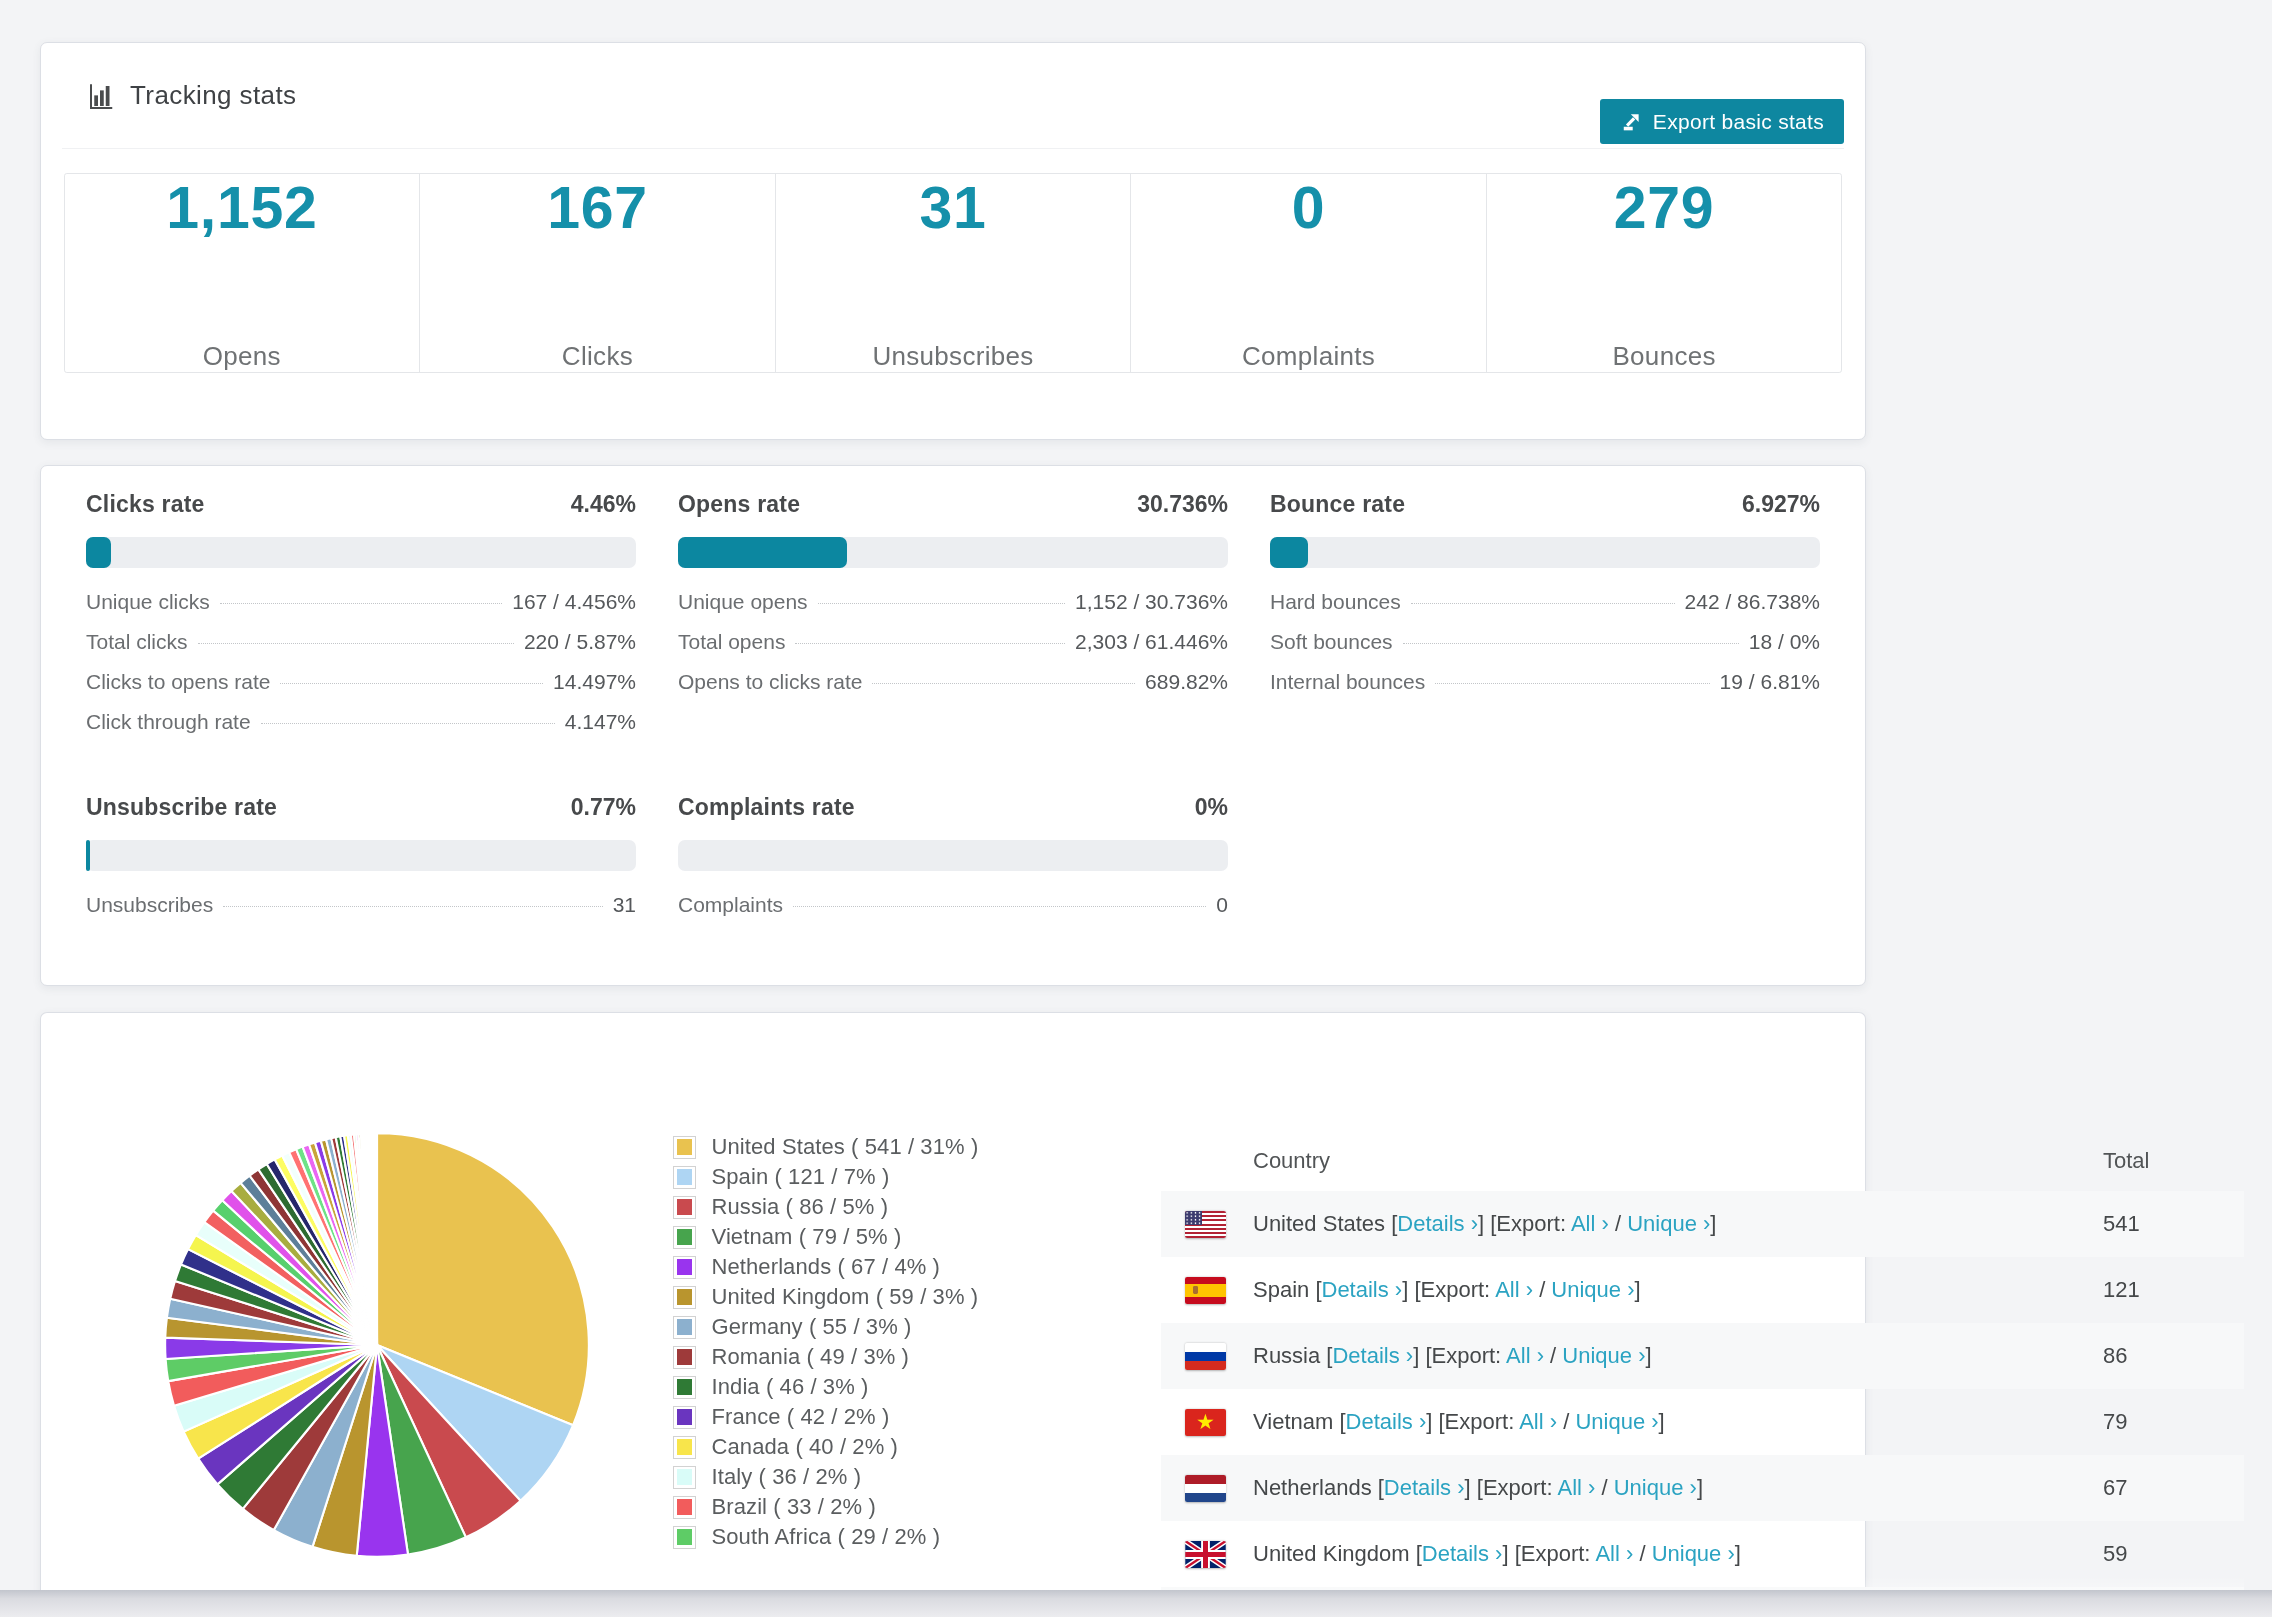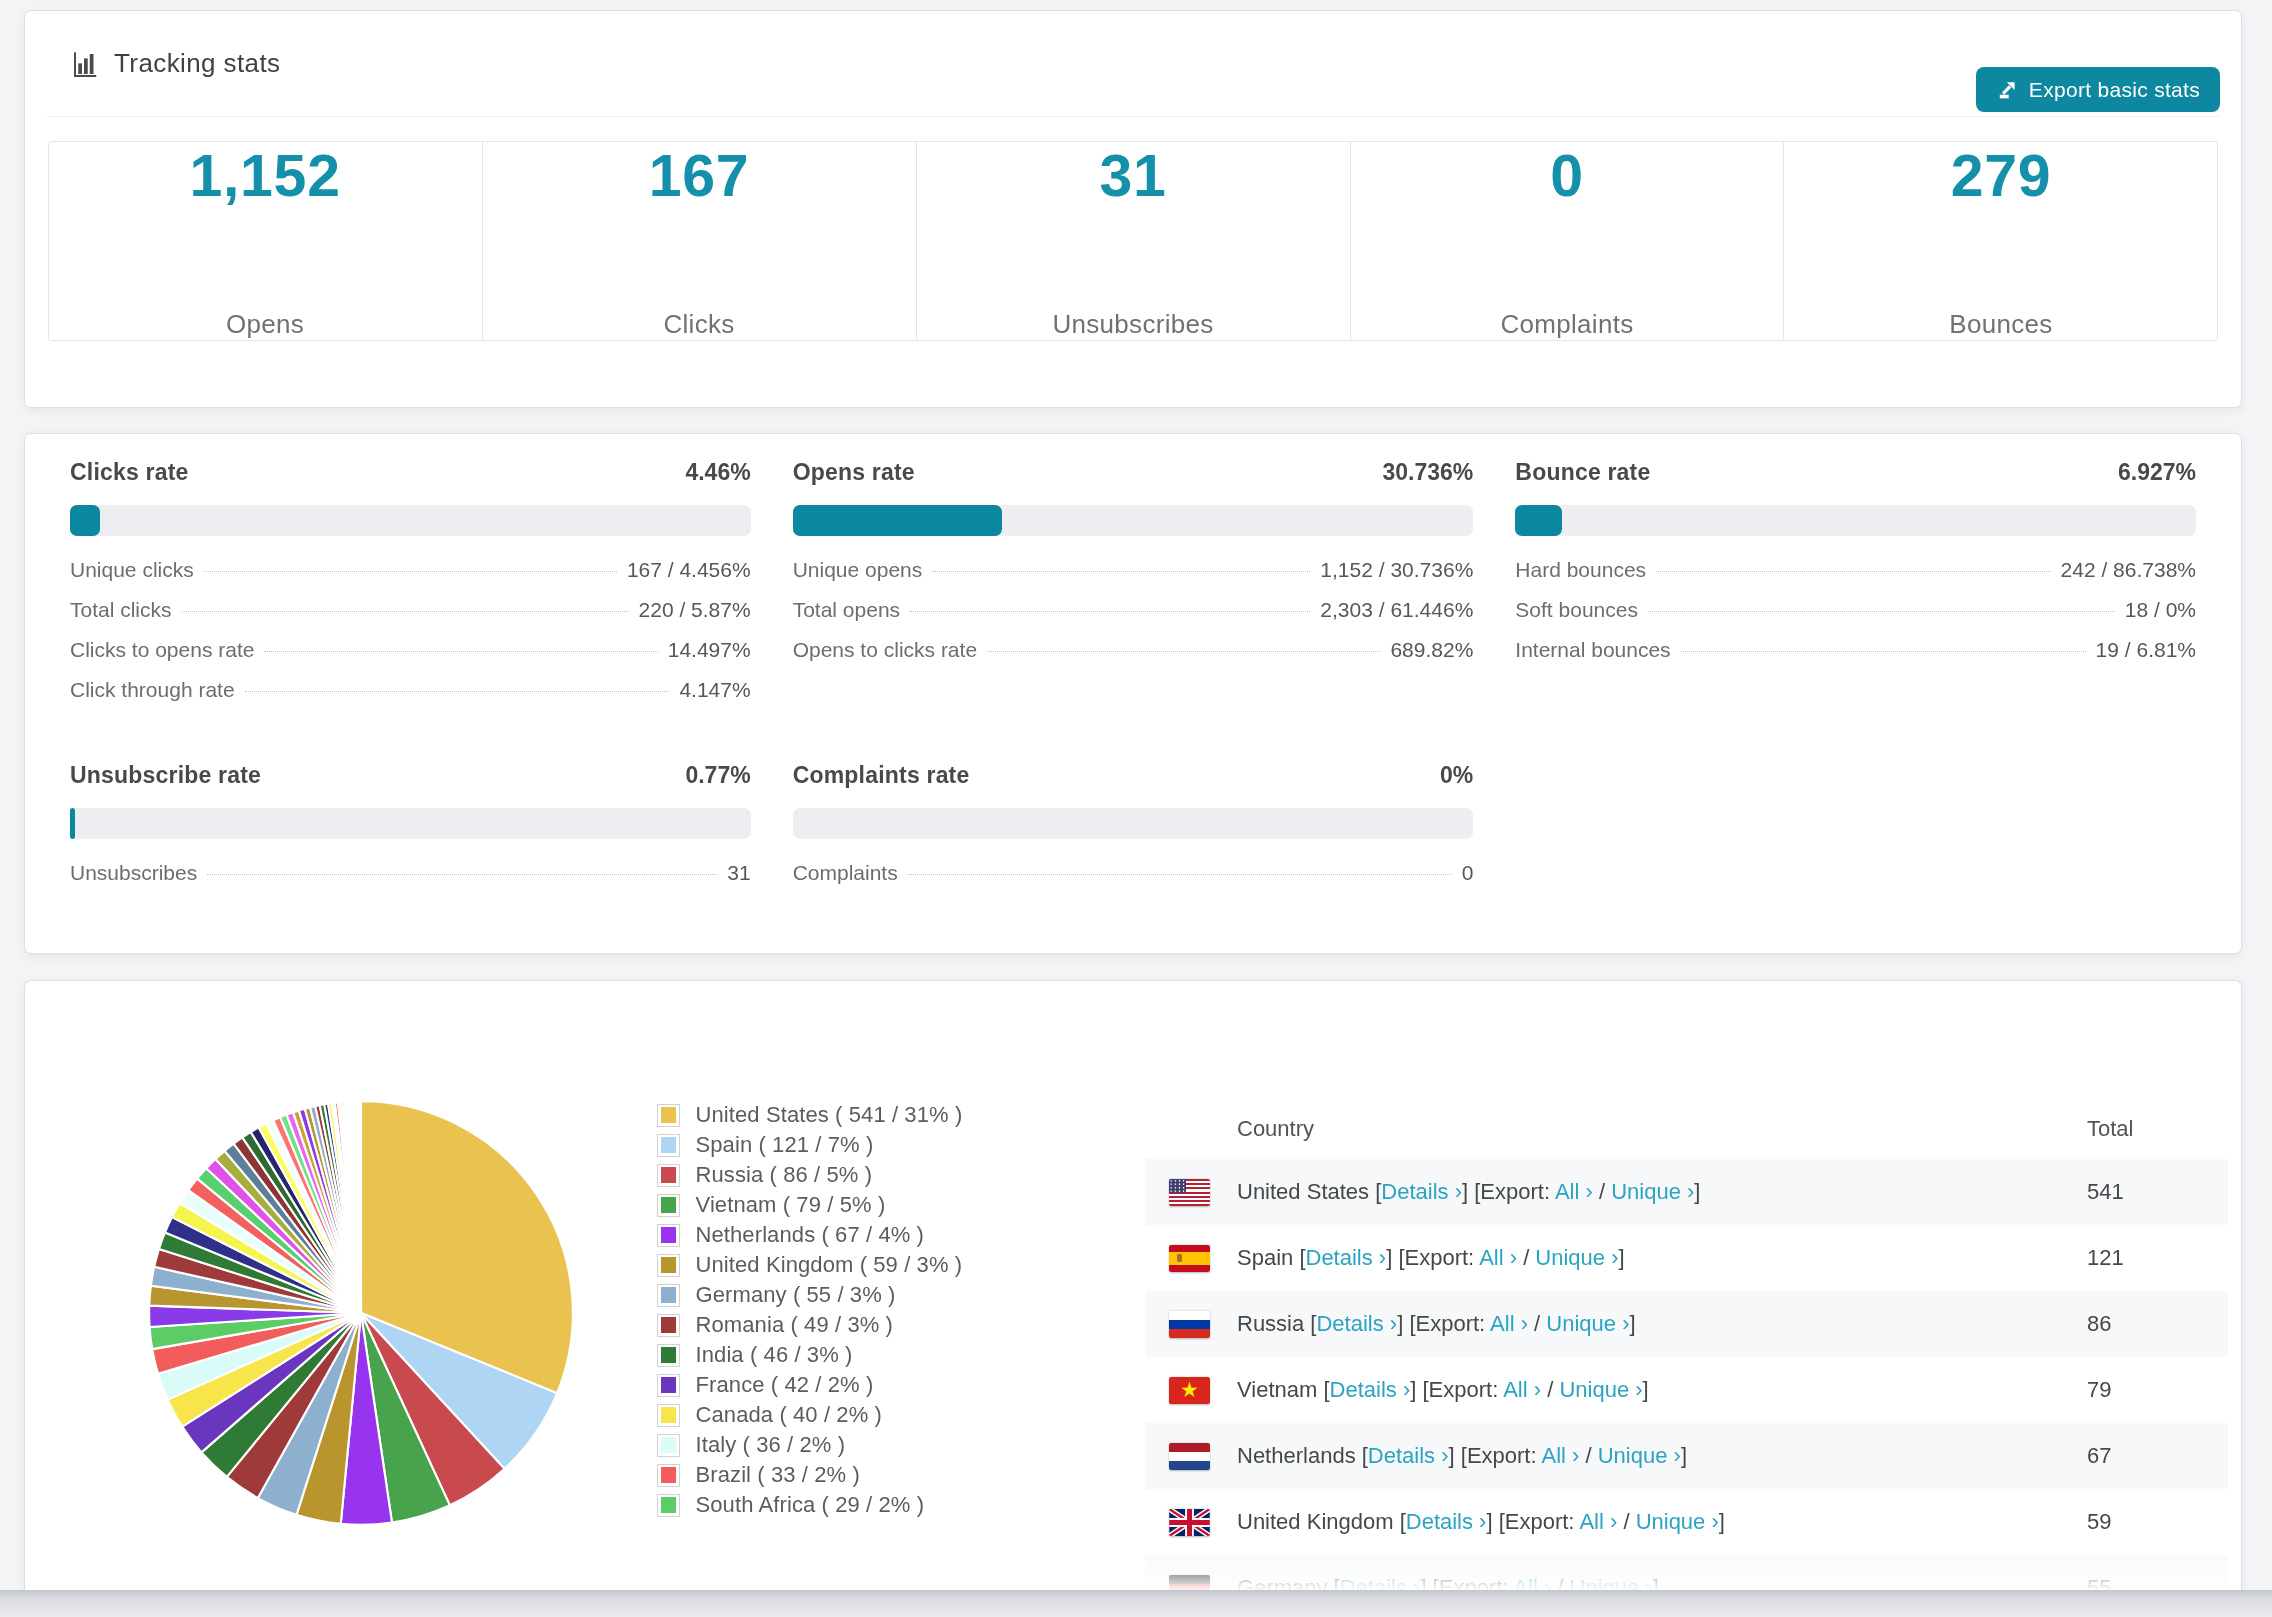--- a/index.html
+++ b/index.html
@@ -3,44 +3,45 @@
 <meta charset="utf-8">
 <style>
   html,body{margin:0;padding:0;}
   body{
     width:2273px;height:1618px;position:relative;overflow:hidden;
     background:#f3f4f6;
     font-family:"Liberation Sans","DejaVu Sans",sans-serif;
     -webkit-font-smoothing:antialiased;
   }
   .card{
-    position:absolute;left:24px;width:2218px;background:#fff;
+    position:absolute;left:40px;width:1826px;background:#fff;
     border:0.7px solid #dcdfe5;border-radius:7px;
     box-shadow:0 2.8px 8.5px rgba(70,75,90,.08);
     box-sizing:border-box;
+    margin-top:32px;
   }
   #card-tracking{top:10px;height:398px;}
   #card-rates{top:433px;height:521px;}
   #card-geo{top:980px;height:615px;border-radius:7px 7px 0 0;border-bottom:none;}
 
   
   .card-head{
     display:flex;align-items:center;height:106px;margin:0 21px;
     padding-left:24px;border-bottom:1.4px solid #f0f1f3;box-sizing:border-box;
   }
   #card-geo .card-head{height:78px;}
   .card-title{font-size:26px;color:#3f4245;font-weight:500;letter-spacing:0.4px;margin-left:14px;}
   .head-icon{display:flex;align-items:center;}
 
   
   #export-btn{
     position:absolute;top:56px;right:21px;height:45px;
     display:flex;align-items:center;gap:10px;padding:0 20px;
     background:#0e87a0;color:#fff;font-size:21px;letter-spacing:0.3px;
-    border:none;border-radius:8px;cursor:pointer;
+    border:none;border-radius:3px;cursor:pointer;
   }
 
   
   #stats-row{
     position:absolute;left:22.6px;right:22.6px;top:130px;height:198px;
     display:flex;border:0.7px solid #e4e6e9;border-radius:2.8px;background:#fff;
   }
   .stat-cell{
     flex:1;display:flex;flex-direction:column;align-items:center;justify-content:space-between;
     border-right:0.7px solid #e4e6e9;

